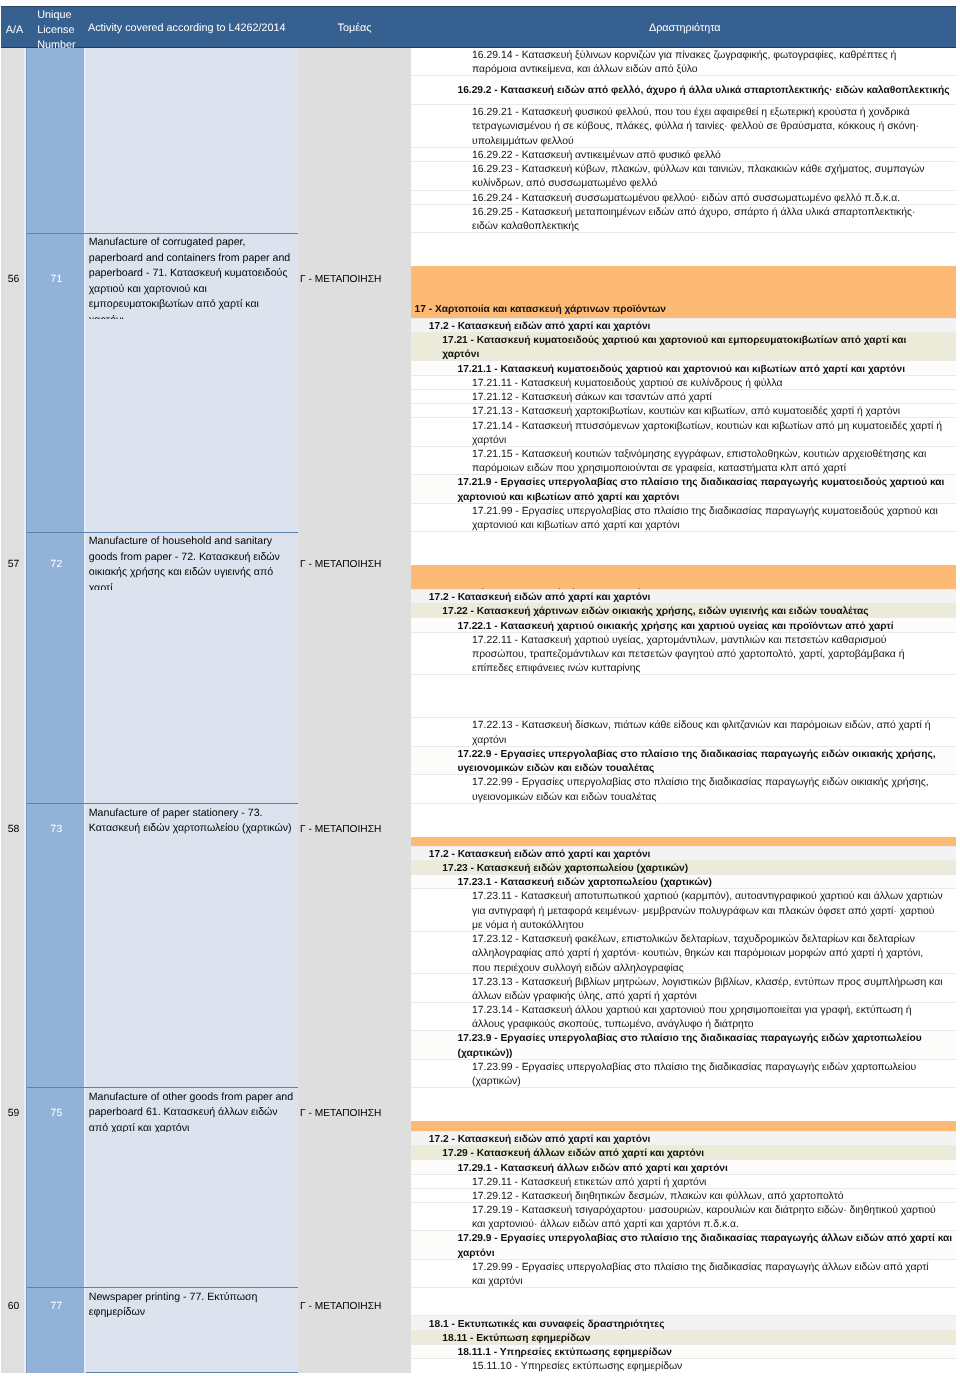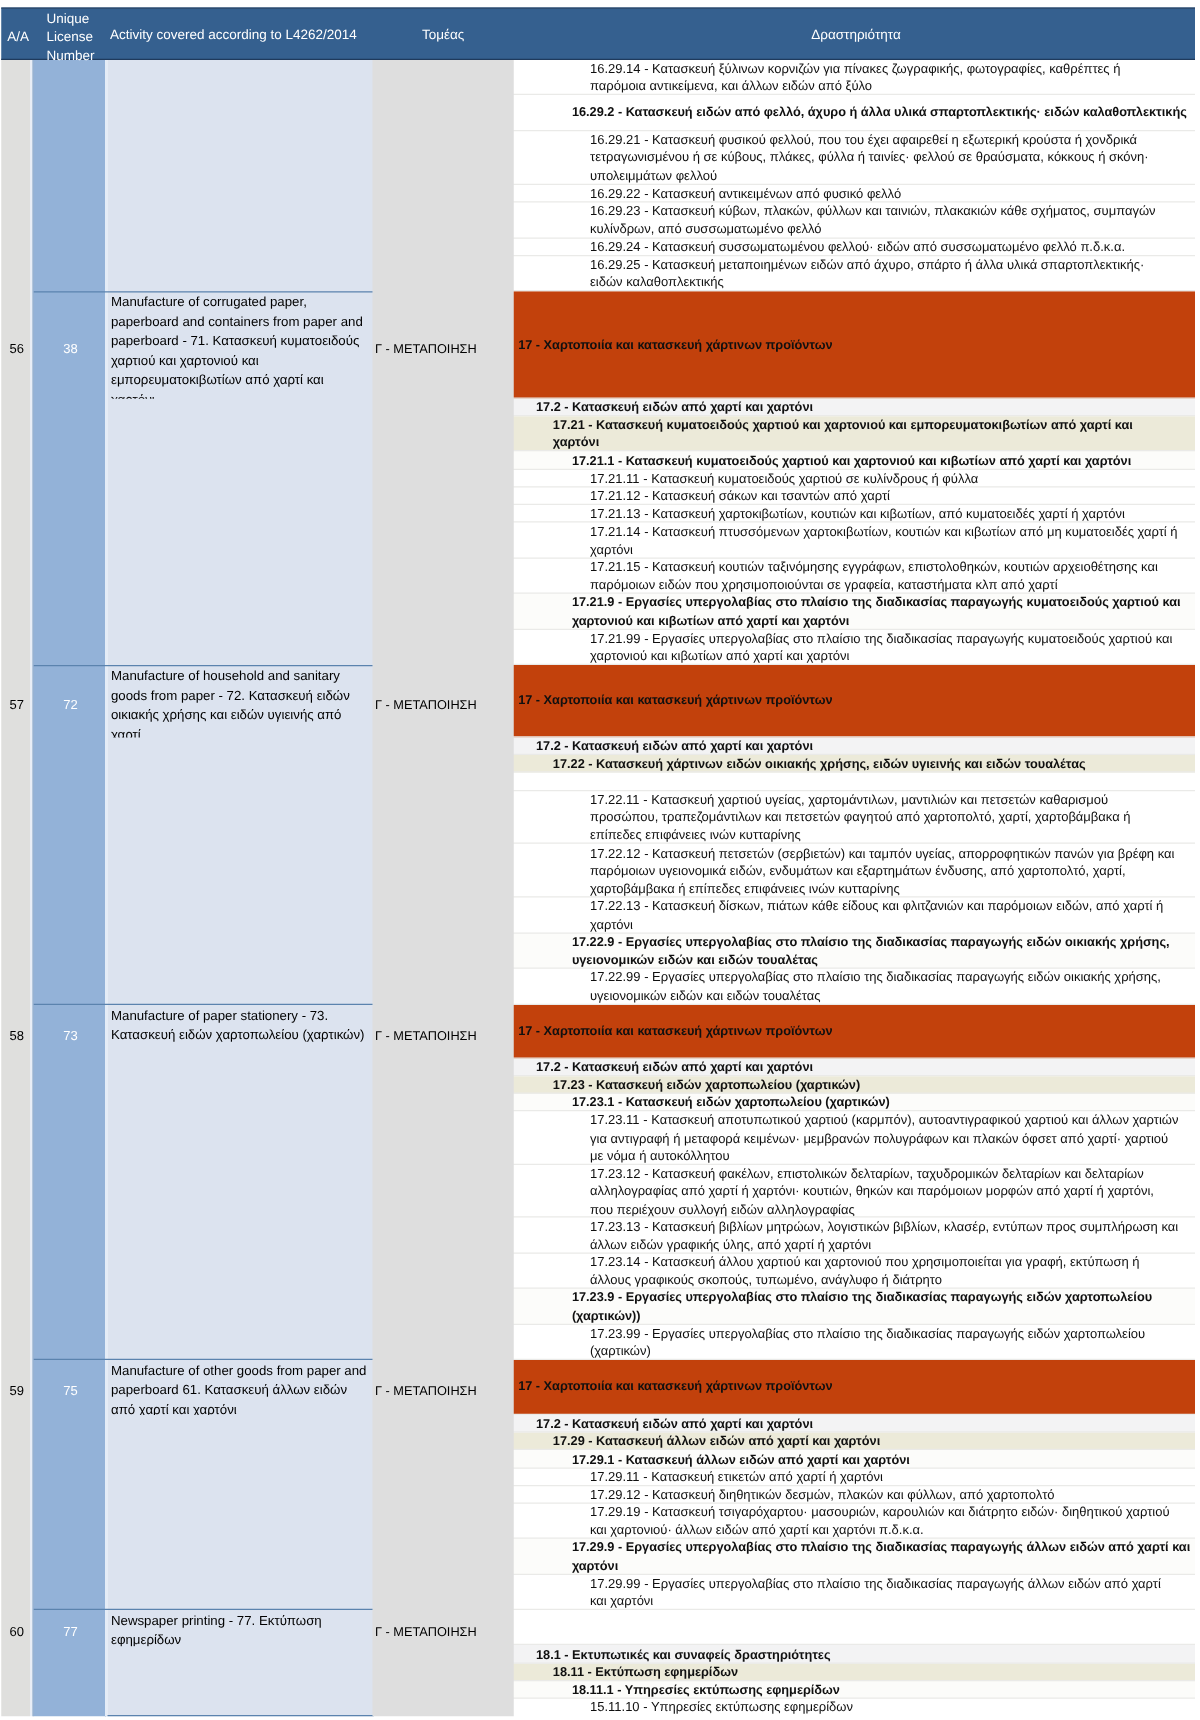--- a/index.html
+++ b/index.html
@@ -48,21 +48,21 @@
             top:calc(50% + 4px);transform:translateY(-50%);line-height:12px;}
 
   
   .rpane{position:absolute;left:410px;top:47.6px;width:550px;height:1329px;
          background:#ffffff;z-index:10;overflow:hidden;}
   .rrow{position:absolute;left:0;width:546px;box-sizing:border-box;
         font-size:10.4px;line-height:14.3px;overflow:hidden;}
   .rrow > span{display:block;position:relative;top:1.2px;}
   .rrow.c{display:flex;align-items:center;}
   .rrow.c > span{flex:0 0 auto;top:0.6px;}
-  .L0{background:#c2410c;font-weight:bold;font-size:10.2px;padding-left:4.5px;padding-right:72px;}
+  .L0{background:#fdba74;font-weight:bold;font-size:10.2px;padding-left:4.5px;padding-right:72px;margin-top:33px;}
   .L1{background:#f3f3f4;font-weight:bold;font-size:10.2px;padding-left:18.8px;padding-right:31.2px;}
   .L2{background:#ecead9;font-weight:bold;font-size:10.2px;padding-left:32.3px;padding-right:17.7px;}
   .L3{background:#fcfcfa;font-weight:bold;font-size:10.2px;padding-left:47.5px;padding-right:2.5px;}
   .L4{background:#ffffff;font-weight:400;padding-left:62px;padding-right:13px;}
   .L5{background:#ffffff;font-weight:bold;font-size:10.2px;padding-left:47.5px;padding-right:2.5px;}
   .hline{position:absolute;left:0;width:546px;height:1px;background:#eaeae8;z-index:2;}
 </style>
 </head>
 <body>
 
@@ -77,21 +77,21 @@
 <div class="lcols">
   <div class="band b-aa"></div>
   <div class="band b-gap1"></div>
   <div class="band b-lic"></div>
   <div class="band b-gap2"></div>
   <div class="band b-act"></div>
   <div class="band b-sec"></div>
   <div class="rowsep" style="top:185.8px"></div>
   <div class="lrow" style="top:186.8px;height:85.4px">
     <div class="aa">56</div>
-    <div class="lic">38</div>
+    <div class="lic">71</div>
     <div class="act">Manufacture of corrugated paper, paperboard and containers from paper and paperboard - 71. Κατασκευή κυματοειδούς χαρτιού και χαρτονιού και εμπορευματοκιβωτίων από χαρτί και χαρτόνι</div>
     <div class="sec">Γ - ΜΕΤΑΠΟΙΗΣΗ</div>
   </div>
   <div class="rowsep" style="top:484.5px"></div>
   <div class="lrow" style="top:485.5px;height:57.7px">
     <div class="aa">57</div>
     <div class="lic">72</div>
     <div class="act">Manufacture of household and sanitary goods from paper - 72. Κατασκευή ειδών οικιακής χρήσης και ειδών υγιεινής από χαρτί</div>
     <div class="sec">Γ - ΜΕΤΑΠΟΙΗΣΗ</div>
   </div>
@@ -196,28 +196,28 @@
       </div>
   <div class="hline" style="top:541.20px"></div>
   <div class="rrow L1" style="top:542.20px;height:14.26px">
         <span>17.2 - Κατασκευή ειδών από χαρτί και χαρτόνι</span>
       </div>
   <div class="hline" style="top:555.46px"></div>
   <div class="rrow L2" style="top:556.46px;height:14.26px">
         <span>17.22 - Κατασκευή χάρτινων ειδών οικιακής χρήσης, ειδών υγιεινής και ειδών τουαλέτας</span>
       </div>
   <div class="hline" style="top:569.72px"></div>
+  <div class="rrow L3" style="top:570.72px;height:14.26px">
+        <span>17.22.1 - Κατασκευή χαρτιού οικιακής χρήσης και χαρτιού υγείας και προϊόντων από χαρτί</span>
+      </div>
   <div class="hline" style="top:583.98px"></div>
   <div class="rrow L4" style="top:584.98px;height:42.78px">
         <span>17.22.11 - Κατασκευή χαρτιού υγείας, χαρτομάντιλων, μαντιλιών και πετσετών καθαρισμού προσώπου, τραπεζομάντιλων και πετσετών φαγητού από χαρτοπολτό, χαρτί, χαρτοβάμβακα ή επίπεδες επιφάνειες ινών κυτταρίνης</span>
       </div>
   <div class="hline" style="top:626.76px"></div>
-  <div class="rrow L4" style="top:627.76px;height:42.78px">
-        <span>17.22.12 - Κατασκευή πετσετών (σερβιετών) και ταμπόν υγείας, απορροφητικών πανών για βρέφη και παρόμοιων υγειονομικά ειδών, ενδυμάτων και εξαρτημάτων ένδυσης, από χαρτοπολτό, χαρτί, χαρτοβάμβακα ή επίπεδες επιφάνειες ινών κυτταρίνης</span>
-      </div>
   <div class="hline" style="top:669.54px"></div>
   <div class="rrow L4" style="top:670.54px;height:28.52px">
         <span>17.22.13 - Κατασκευή δίσκων, πιάτων κάθε είδους και φλιτζανιών και παρόμοιων ειδών, από χαρτί ή χαρτόνι</span>
       </div>
   <div class="hline" style="top:698.06px"></div>
   <div class="rrow L3" style="top:699.06px;height:28.52px">
         <span>17.22.9 - Εργασίες υπεργολαβίας στο πλαίσιο της διαδικασίας παραγωγής ειδών οικιακής χρήσης, υγειονομικών ειδών και ειδών τουαλέτας</span>
       </div>
   <div class="hline" style="top:726.58px"></div>
   <div class="rrow L4" style="top:727.58px;height:28.52px">

